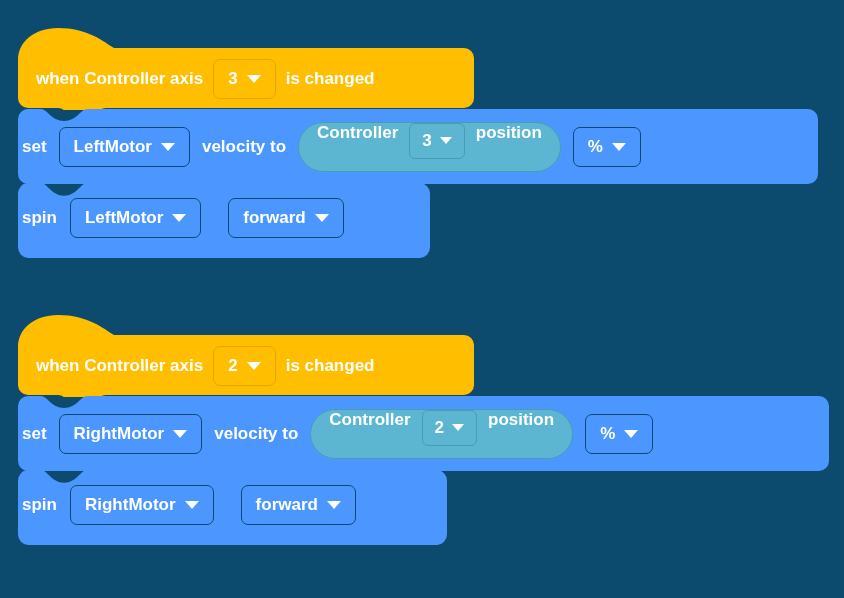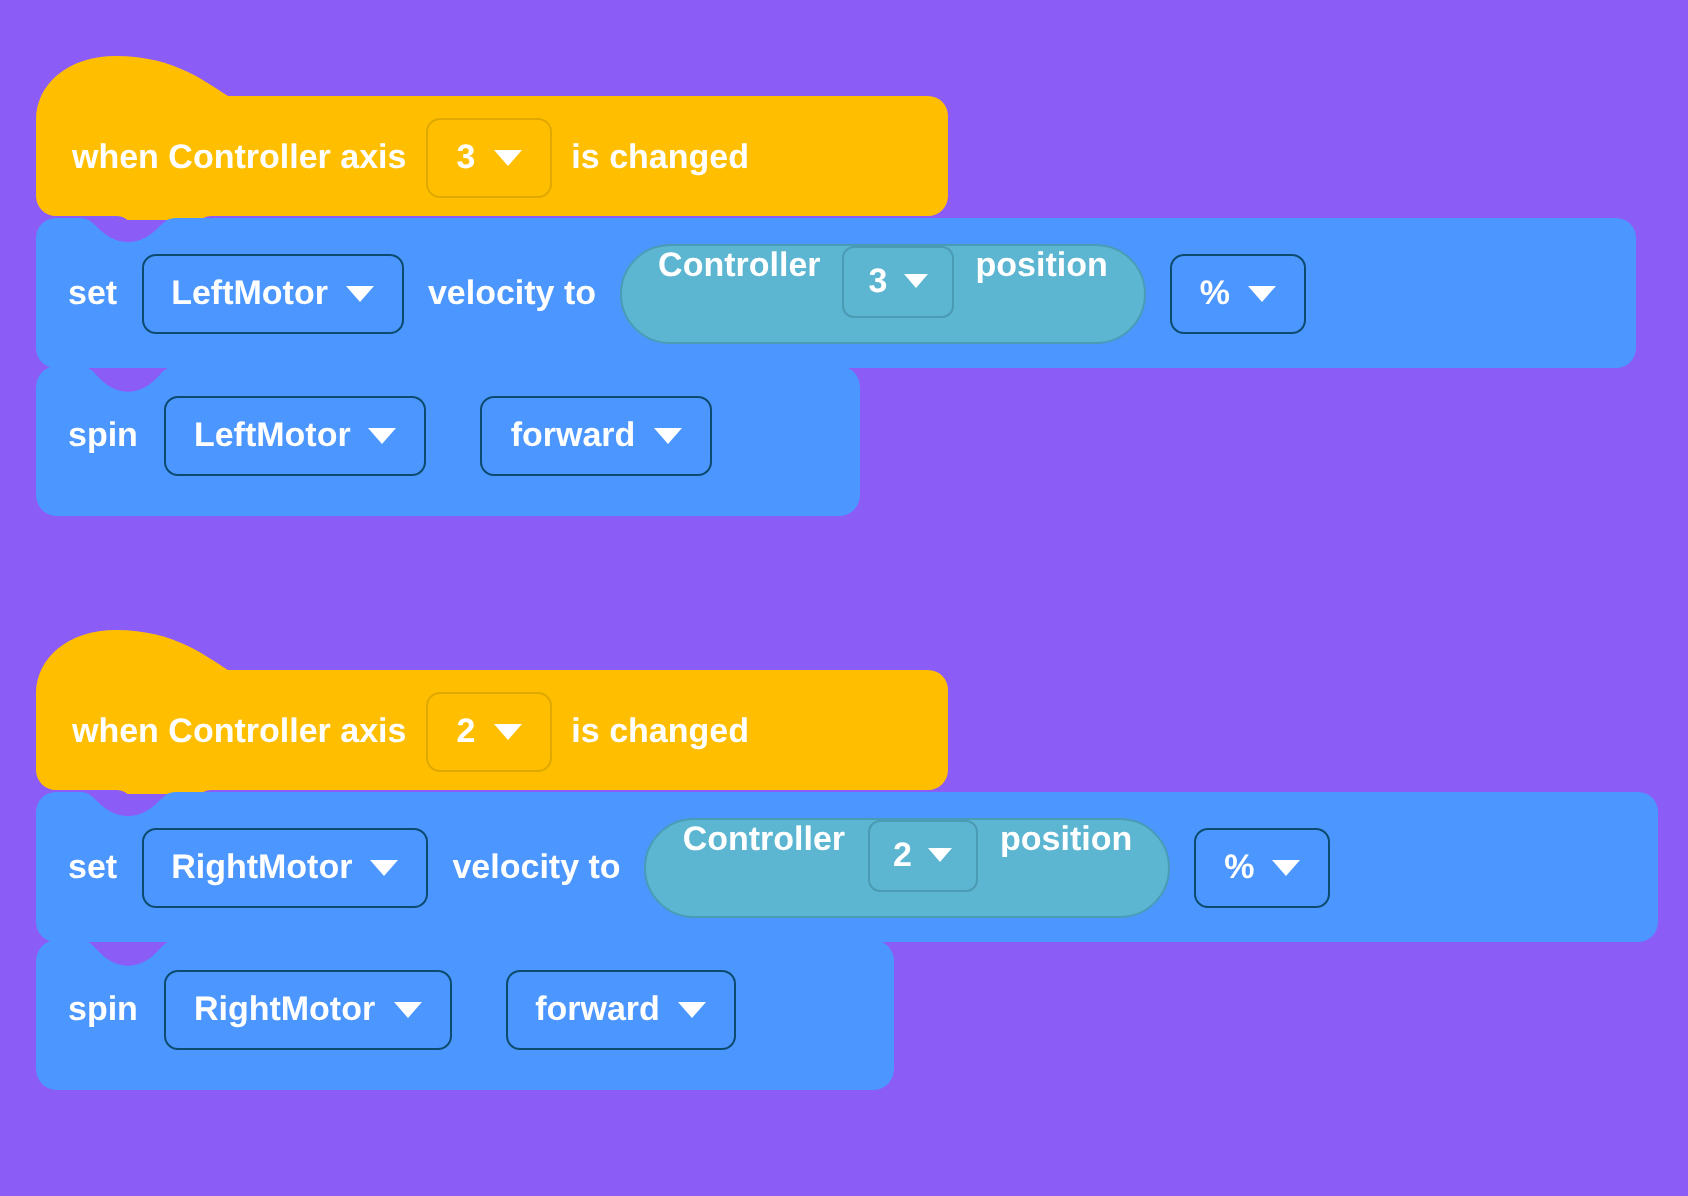--- a/index.html
+++ b/index.html
@@ -12,21 +12,21 @@
     height: 598px;
     position: relative;
     overflow: hidden;
     font-family: "Liberation Sans", sans-serif;
     -webkit-font-smoothing: antialiased;
   }
 
   .workspace {
     position: absolute;
     inset: 0;
-    background: #8b5cf6;
+    background: #0c4a6e;
   }
 
   
   .script {
     position: absolute;
     left: 18px;
   }
   .script.s1 { top: 26px; }
   .script.s2 { top: 313px; }
 
@@ -65,21 +65,21 @@
     margin-top: -1px;
   }
   .stack-shape {
     position: absolute;
     left: 0;
     top: 0;
     height: 75px;
   }
   .stack-content {
     position: absolute;
-    left: 16px;
+    left: 4px;
     top: 0;
     height: 75px;
     display: flex;
     align-items: center;
     gap: 12px;
     color: #fff;
     font-weight: bold;
     font-size: 17px;
     white-space: nowrap;
   }

